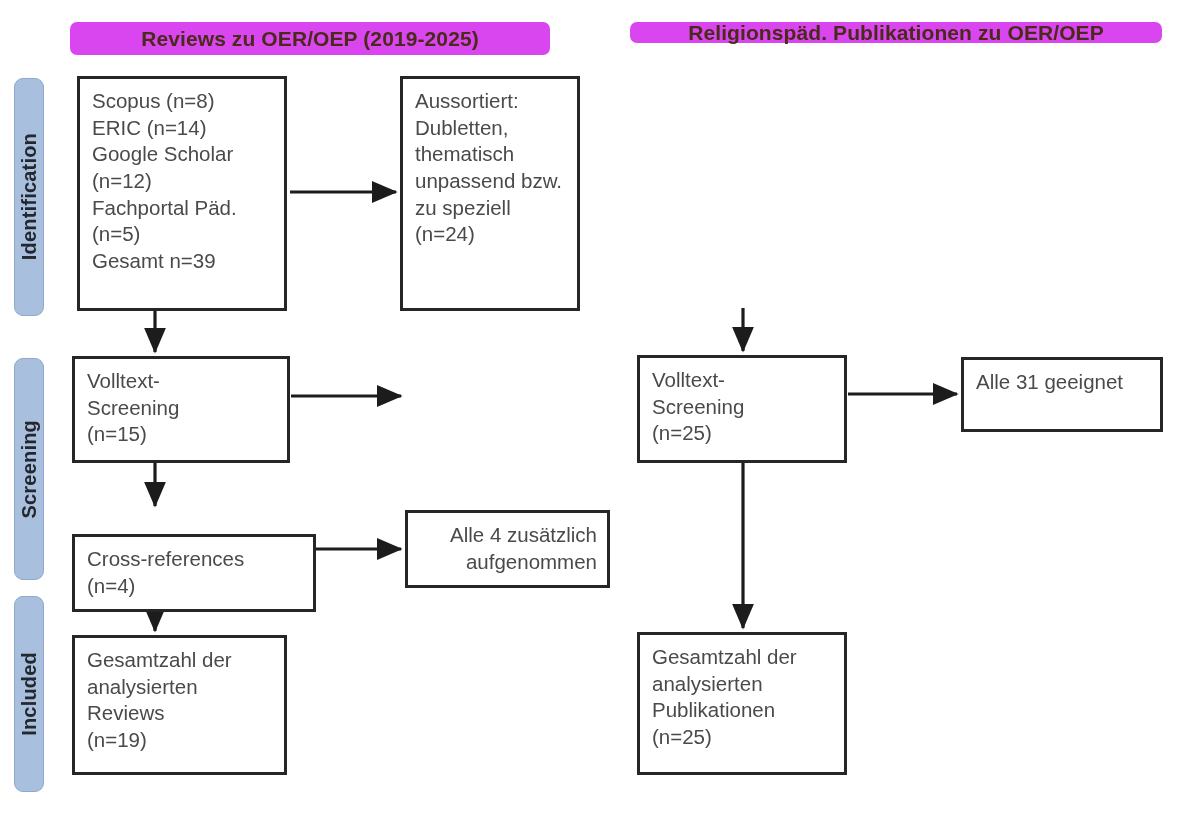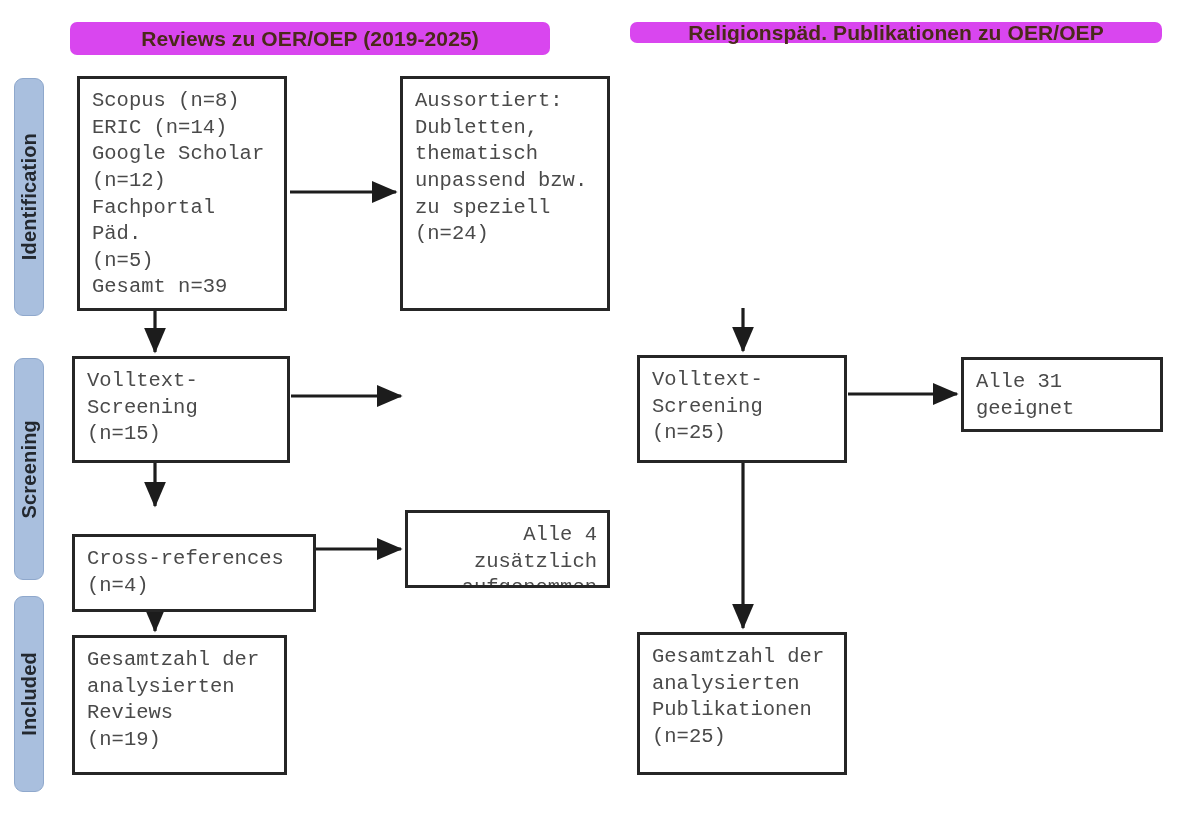--- a/index.html
+++ b/index.html
@@ -64,21 +64,20 @@
     position: absolute;
     background: #ffffff;
     border: 3px solid #262626;
     box-sizing: border-box;
     padding: 9px 10px 6px 12px;
     font-size: 20.5px;
     line-height: 1.30;
     color: #4a4a4a;
     white-space: pre-line;
     overflow: hidden;
-    font-family: Liberation Mono, monospace;
   }
   .node.wide {
     font-size: 20px;
     line-height: 1.30;
   }
 </style>
 </head>
 <body>
 
 <div id="diagram">
@@ -126,21 +125,21 @@
   </svg>
 
   <div class="node" style="left:77px; top:76px; width:210px; height:235px;">Scopus (n=8)
 ERIC (n=14)
 Google Scholar
 (n=12)
 Fachportal Päd.
 (n=5)
 Gesamt n=39</div>
 
-  <div class="node" style="left:400px; top:76px; width:210px; height:235px;">Aussortiert:
+  <div class="node" style="left:400px; top:76px; width:180px; height:235px;">Aussortiert:
 Dubletten,
 thematisch
 unpassend bzw.
 zu speziell
 (n=24)</div>
 
   <div class="node" style="left:72px; top:356px; width:218px; height:107px;">Volltext-
 Screening
 (n=15)</div>
 

